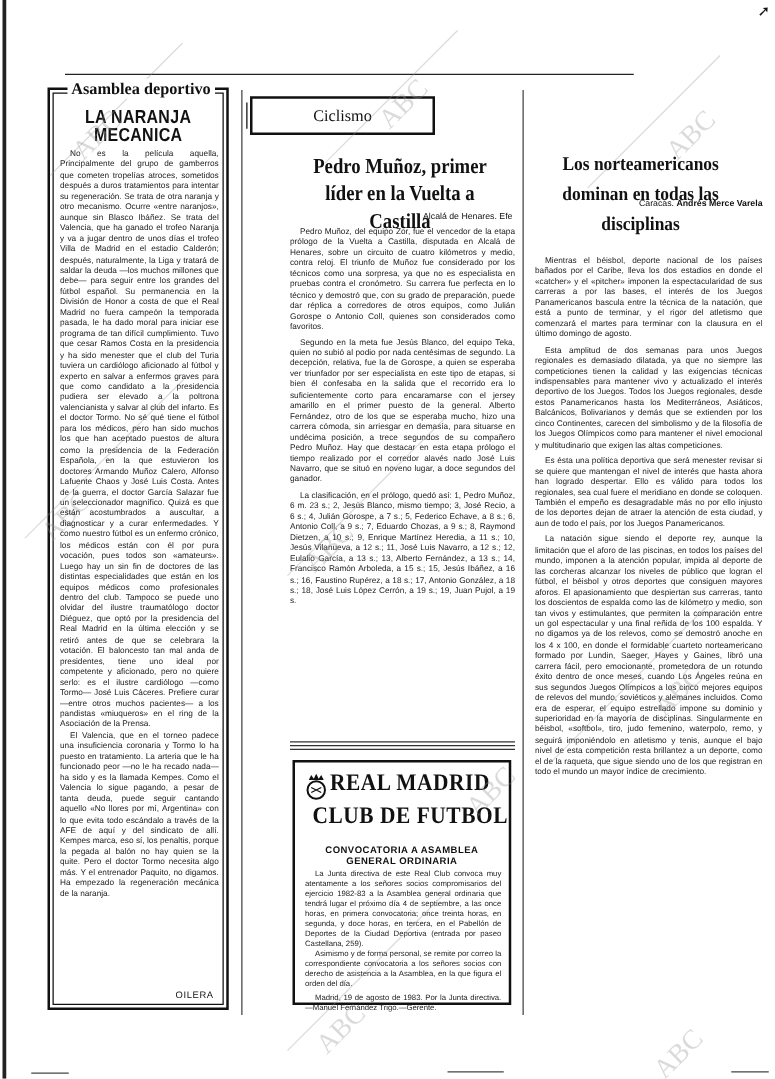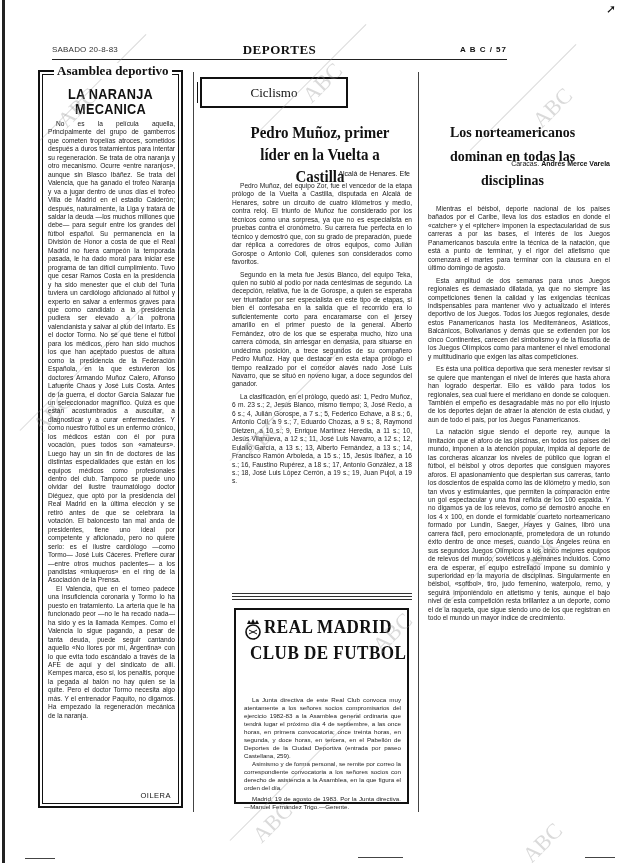--- a/index.html
+++ b/index.html
@@ -66,25 +66,20 @@
   .bottom-rule { position:absolute; height:1px; background:#444; }
 </style>
 </head>
 <body>
 
 <div class="page">
 
   <div class="edge-left"></div>
   <div class="corner-mark">➚</div>
 
-  <div class="masthead">
-    <span class="mh-date">SABADO 20-8-83</span>
-    <div class="mh-section">DEPORTES</div>
-    <span class="mh-page">A B C / 57</span>
-  </div>
   <div class="mh-rule"></div>
 
   <div class="col-sep" style="left:193px; height:740px;"></div>
   <div class="col-sep" style="left:418px; height:740px;"></div>
 
   <div class="meridiano">
     <div class="meridiano-label">Asamblea deportivo</div>
     <div class="meridiano-title">
       <div>LA NARANJA</div>
       <div>MECANICA</div>
@@ -111,20 +106,24 @@
     </div>
 
   <div class="ad">
     <svg class="ad-logo" viewBox="0 0 18 22">
       <path d="M3 6 L5 2 L7 5 L9 1 L11 5 L13 2 L15 6 Z" fill="#111"></path>
       <circle cx="9" cy="14" r="7" fill="none" stroke="#111" stroke-width="1.6"></circle>
       <path d="M5 12 L13 16 M5 16 L13 12" stroke="#111" stroke-width="1"></path>
     </svg>
     <div class="ad-title1">REAL MADRID</div>
     <div class="ad-title2">CLUB DE FUTBOL</div>
+    <div class="ad-sub">
+      <div>CONVOCATORIA A ASAMBLEA</div>
+      <div>GENERAL ORDINARIA</div>
+    </div>
     <div class="ad-body">
       <p>La Junta directiva de este Real Club convoca muy atentamente a los señores socios compromisarios del ejercicio 1982-83 a la Asamblea general ordinaria que tendrá lugar el próximo día 4 de septiembre, a las once horas, en primera convocatoria; once treinta horas, en segunda, y doce horas, en tercera, en el Pabellón de Deportes de la Ciudad Deportiva (entrada por paseo Castellana, 259).</p>
       <p>Asimismo y de forma personal, se remite por correo la correspondiente convocatoria a los señores socios con derecho de asistencia a la Asamblea, en la que figura el orden del día.</p>
       <p class="sign">Madrid, 19 de agosto de 1983. Por la Junta directiva.—Manuel Fernández Trigo.—Gerente.</p>
     </div>
   </div>
 
   <div class="headline h-jue">Los norteamericanos dominan en todas las disciplinas</div>
   <div class="dateline dl-jue">
     <span>Caracas.</span>

